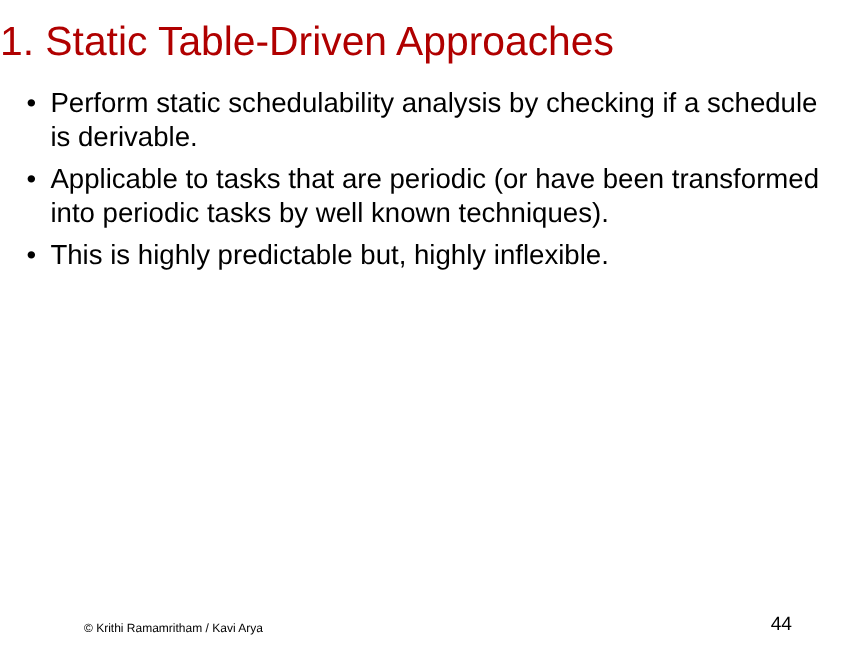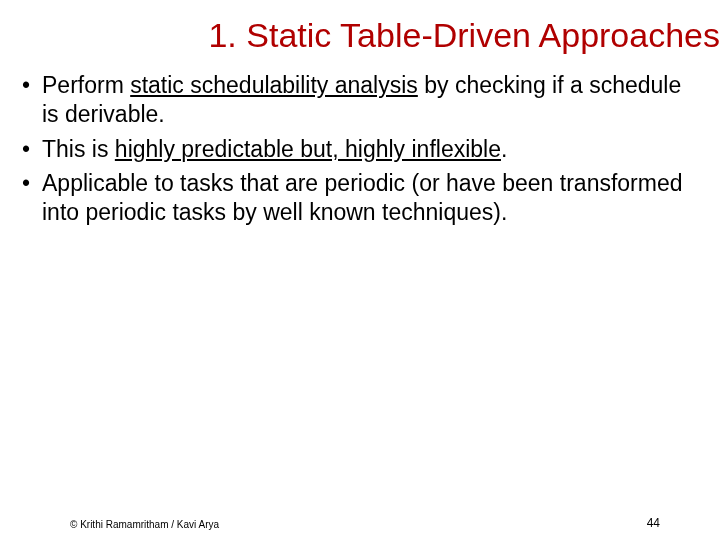--- a/index.html
+++ b/index.html
@@ -15,21 +15,21 @@
   .slide {
     position: relative;
     width: 720px;
     height: 540px;
     box-sizing: border-box;
   }
   .title {
     font-family: "Comic Sans MS", "Comic Sans", cursive, sans-serif;
     color: #b00000;
     font-size: 34px;
-    text-align: right;
+    text-align: left;
     padding-top: 16px;
     padding-bottom: 8px;
     font-weight: 400;
   }
   ul.bullets {
     list-style: none;
     margin: 8px 18px 0 18px;
     padding: 0;
     font-size: 23px;
     line-height: 1.25;
@@ -40,60 +40,59 @@
     margin-bottom: 6px;
   }
   ul.bullets > li::before {
     content: "•";
     position: absolute;
     left: 4px;
     top: 0;
     font-size: 23px;
   }
   .u {
-    text-decoration: underline;
   }
   .footer {
     position: absolute;
     left: 0;
     right: 0;
     bottom: 10px;
     height: 18px;
   }
   .copyright {
     position: absolute;
     left: 70px;
     bottom: 0;
     font-size: 10px;
     color: #000;
   }
   .pagenum {
     position: absolute;
     right: 60px;
     bottom: 0;
-    font-size: 12px;
+    font-size: 16px;
     color: #000;
   }
 </style>
 </head>
 <body>
 
 <div class="slide">
 
   <div class="title">1. Static Table-Driven Approaches</div>
 
   <ul class="bullets">
     <li>
       <span>Perform </span><span class="u">static schedulability analysis</span><span> by checking if a schedule is derivable.</span>
     </li>
     <li>
-      <span>This is  </span><span class="u">highly predictable but, highly inflexible</span><span>.</span>
+      <span>Applicable to tasks that are periodic (or have been transformed into periodic tasks by well known techniques).</span>
     </li>
     <li>
-      <span>Applicable to tasks that are periodic (or have been transformed into periodic tasks by well known techniques).</span>
+      <span>This is  </span><span class="u">highly predictable but, highly inflexible</span><span>.</span>
     </li>
   </ul>
 
   <div class="footer">
     <div class="copyright">© Krithi Ramamritham / Kavi Arya</div>
     <div class="pagenum">44</div>
   </div>
 
 </div>
 

